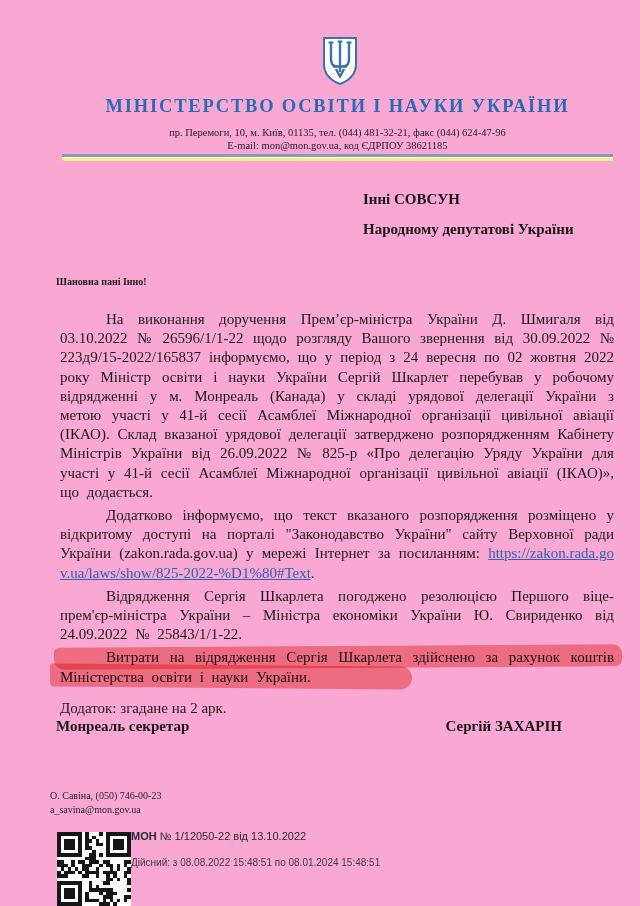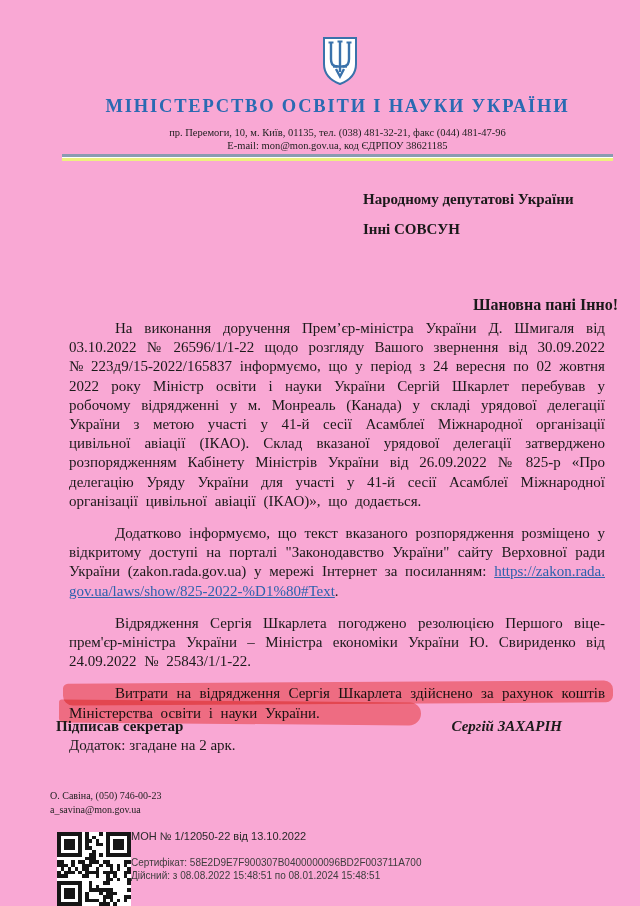--- a/index.html
+++ b/index.html
@@ -23,54 +23,54 @@
   .addr{position:absolute;left:0;width:561px;font-size:10.5px;line-height:13px;color:#222;text-align:center;}
   .addr1{top:126px;}
   .addr2{top:139px;}
   .divider{position:absolute;left:0;top:154px;width:551px;margin-left:5px;}
   .divider .line-blue{height:2.5px;background:#8a9bb1;}
   .divider .line-gap{height:1.5px;background:#ffffff;}
   .divider .line-yellow{height:2.5px;background:#eef07f;}
   
   .recipient{position:absolute;left:363px;top:184px;font-weight:bold;font-size:15px;line-height:30px;}
   
-  .salutation{position:absolute;left:56px;top:296px;width:562px;text-align:right;font-weight:bold;font-size:16px;}
+  .salutation{position:absolute;left:56px;top:276px;width:562px;text-align:left;font-weight:bold;font-size:10px;}
   
   .body-text{position:absolute;left:56px;top:306px;width:562px;font-size:15px;line-height:19.2px;}
   .body-text p{
-    margin:13px;text-align:justify;text-indent:46px;word-spacing:4px;
+    margin:4px;text-align:justify;text-indent:46px;word-spacing:4px;
   }
   .body-text a{color:#2e62ad;text-decoration:underline;word-break:break-all;}
   p.highlighted{position:relative;}
   p.highlighted .hl-stroke{
     position:absolute;background:#f4a49c;mix-blend-mode:multiply;pointer-events:none;
   }
   p.highlighted .hl-1{
     left:-6px;right:-8px;top:-2px;height:22px;
     transform:rotate(-0.35deg);border-radius:5px 9px 7px 10px;
   }
   p.highlighted .hl-2{
     left:-10px;top:17px;width:362px;height:23px;
     transform:rotate(0.5deg);border-radius:3px 13px 14px 5px;
   }
   .attachment{margin-top:12px !important;text-indent:0 !important;text-align:left !important;word-spacing:normal !important;}
   
   .signature-row{
     position:absolute;left:56px;top:718px;width:562px;display:flex;justify-content:space-between;
     font-weight:bold;font-size:15px;
   }
-  .signature-row .sig-name{padding-right:56px;font-style:italic;}
+  .signature-row .sig-name{padding-right:56px;}
   
   .contact{position:absolute;left:50px;top:789px;font-size:10px;line-height:13.5px;color:#222;}
   
   .stamp{position:absolute;left:57px;top:830px;font-family:"Liberation Sans", sans-serif;}
   .qr{position:absolute;left:0;top:2px;width:74px;height:74px;}
   .stamp-text{position:absolute;left:74px;top:0;width:360px;color:#3d3d3d;}
   .stamp-ref{font-size:11px;color:#2a2a2a;white-space:nowrap;}
-  .stamp-ref b{font-weight:normal;margin-top:46px;}
+  .stamp-ref b{font-weight:bold;margin-top:46px;}
   .stamp-lines{margin-top:14px;font-size:10px;line-height:13.2px;white-space:nowrap;}
 </style>
 </head>
 <body>
 
 <div class="page">
 
   <div class="header">
     <div class="emblem">
       <svg width="38" height="50" viewBox="0 0 38 50" xmlns="http://www.w3.org/2000/svg">
@@ -83,50 +83,50 @@
           <path d="M12,30.5 H26"></path>
         </g>
         <g stroke="#3a72ab" stroke-width="2" fill="none">
           <path d="M7.5,6.5 H12.5"></path>
           <path d="M25.5,6.5 H30.5"></path>
           <path d="M16.5,5.5 H21.5"></path>
         </g>
       </svg>
     </div>
     <div class="ministry-title">МІНІСТЕРСТВО ОСВІТИ І НАУКИ УКРАЇНИ</div>
-    <div class="addr addr1">пр. Перемоги, 10, м. Київ, 01135, тел. (038) 481-32-21, факс (044) 481-47-96</div>
+    <div class="addr addr1">пр. Перемоги, 10, м. Київ, 01135, тел. (044) 481-32-21, факс (044) 624-47-96</div>
     <div class="addr addr2">E-mail: mon@mon.gov.ua, код ЄДРПОУ 38621185</div>
     <div class="divider">
       <div class="line-blue"></div>
       <div class="line-gap"></div>
       <div class="line-yellow"></div>
     </div>
   </div>
 
   <div class="recipient">
+    <div>Інні СОВСУН</div>
     <div>Народному депутатові України</div>
-    <div>Інні СОВСУН</div>
   </div>
 
   <div class="salutation">Шановна пані Інно!</div>
 
   <div class="body-text">
     <p>На виконання доручення Прем’єр-міністра України Д. Шмигаля від 03.10.2022 № 26596/1/1-22 щодо розгляду Вашого звернення від 30.09.2022 № 223д9/15-2022/165837 інформуємо, що у період з 24 вересня по 02 жовтня 2022 року Міністр освіти і науки України Сергій Шкарлет перебував у робочому відрядженні у м. Монреаль (Канада) у складі урядової делегації України з метою участі у 41-й сесії Асамблеї Міжнародної організації цивільної авіації (ІКАО). Склад вказаної урядової делегації затверджено розпорядженням Кабінету Міністрів України від 26.09.2022 № 825-р «Про делегацію Уряду України для участі у 41-й сесії Асамблеї Міжнародної організації цивільної авіації (ІКАО)», що додається.</p>
     <p><span>Додатково інформуємо, що текст вказаного розпорядження розміщено у відкритому доступі на порталі "Законодавство України" сайту Верховної ради України (zakon.rada.gov.ua) у мережі Інтернет за посиланням: </span><a href="#">https://zakon.rada.gov.ua/laws/show/825-2022-%D1%80#Text</a><span>.</span></p>
     <p>Відрядження Сергія Шкарлета погоджено резолюцією Першого віце-прем'єр-міністра України – Міністра економіки України Ю. Свириденко від 24.09.2022 № 25843/1/1-22.</p>
     <p class="highlighted">
       <span>Витрати на відрядження Сергія Шкарлета здійснено за рахунок коштів Міністерства освіти і науки України.</span>
       <span class="hl-stroke hl-1"></span>
       <span class="hl-stroke hl-2"></span>
     </p>
     <p class="attachment">Додаток: згадане на 2 арк.</p>
   </div>
 
   <div class="signature-row">
-    <span class="sig-title">Підписав секретар</span>
+    <span class="sig-title">Монреаль секретар</span>
     <span class="sig-name">Сергій ЗАХАРІН</span>
   </div>
 
   <div class="contact">
     <div>О. Савіна, (050) 746-00-23</div>
     <div>a_savina@mon.gov.ua</div>
   </div>
 
   <div class="stamp">
     <div class="qr"><svg width="74" height="74" viewBox="0 0 21 21" xmlns="http://www.w3.org/2000/svg" shape-rendering="crispEdges">
@@ -251,20 +251,19 @@
           <path fill-rule="evenodd" fill="#161616" d="M0,0h7v7h-7z M1,1h5v5h-5z"></path>
           <rect x="2" y="2" width="3" height="3" fill="#161616"></rect>
           <path fill-rule="evenodd" fill="#161616" d="M14,0h7v7h-7z M15,1h5v5h-5z"></path>
           <rect x="16" y="2" width="3" height="3" fill="#161616"></rect>
           <path fill-rule="evenodd" fill="#161616" d="M0,14h7v7h-7z M1,15h5v5h-5z"></path>
           <rect x="2" y="16" width="3" height="3" fill="#161616"></rect>
         </svg></div>
     <div class="stamp-text">
       <div class="stamp-ref"><b>МОН</b><span> № 1/12050-22 від 13.10.2022</span></div>
       <div class="stamp-lines">
-        <div>Сертифікат: 58E2D9E7F900307B0400000096BD2F003711A700</div>
         <div>Дійсний: з 08.08.2022 15:48:51 по 08.01.2024 15:48:51</div>
       </div>
     </div>
   </div>
 
   <div class="edge-shade"></div>
 </div>
 
 </body></html>

